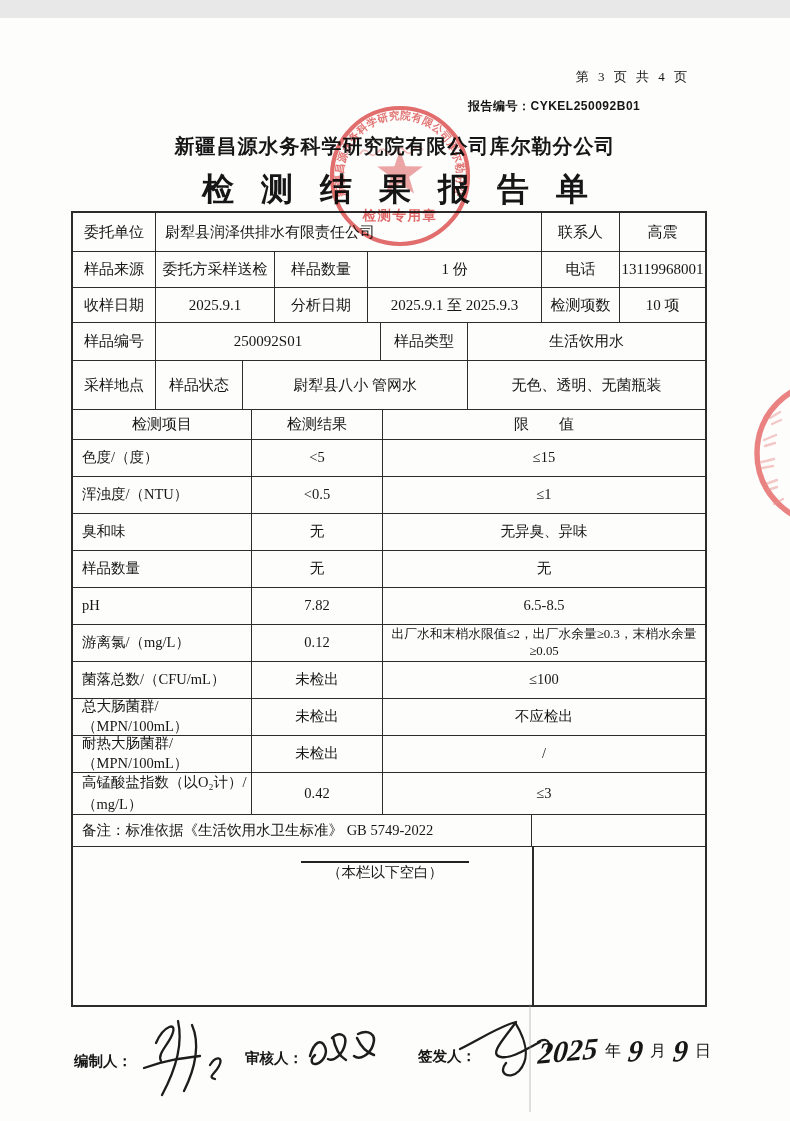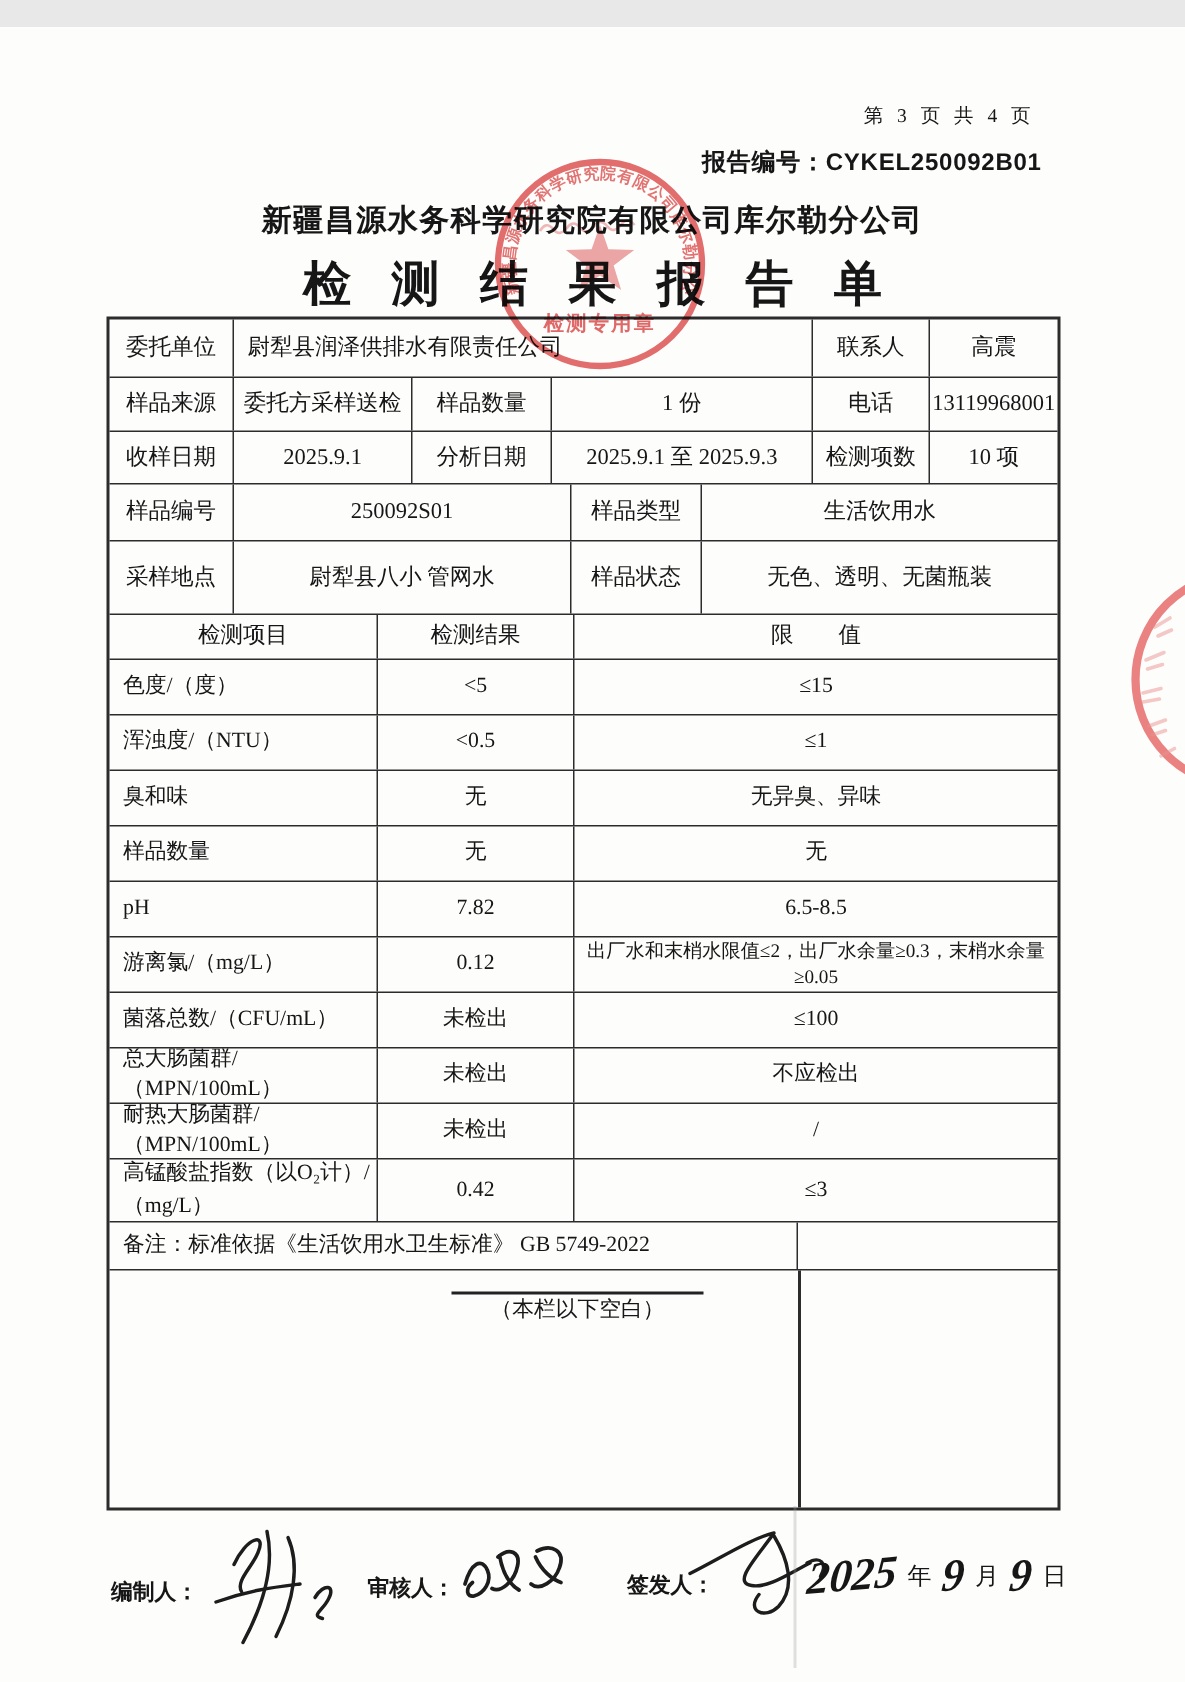--- a/index.html
+++ b/index.html
@@ -5,21 +5,21 @@
   html,body{margin:0;padding:0;background:#e8e8e8;}
   .page{
     position:relative; width:790px; height:1121px; margin:18px auto;
     background:#fdfdfc; overflow:hidden;
     font-family:"Liberation Serif","DejaVu Serif",serif;
     color:#161616;
   }
   .abs{position:absolute;}
   
   .page-number{top:50px; right:100px; font-size:13px; letter-spacing:3px;}
-  .report-no{top:80px; left:468px; font-size:16px; font-weight:700;
+  .report-no{top:80px; left:468px; font-size:12px; font-weight:700;
              font-family:"Liberation Sans","DejaVu Sans",sans-serif; letter-spacing:.5px;}
   .company-title{top:115px; left:0; width:790px; text-align:center;
                  font-size:20px; font-weight:700; letter-spacing:1px;}
   .doc-title{top:150px; left:0; width:790px; text-align:center;
              font-size:32px; font-weight:700; letter-spacing:27px; text-indent:27px;}
   
   .tbl{top:193px; left:71px; width:636px; border:2px solid #2c2c2c; box-sizing:border-box;
        background:transparent; font-size:15px;}
   .row{display:flex; border-bottom:1.5px solid #2c2c2c; box-sizing:border-box;}
   .row:last-child{border-bottom:none;}
@@ -87,22 +87,22 @@
 
     <div class="row" style="height:38px">
       <div class="c" style="width:83px">样品编号</div>
       <div class="c" style="width:225px">250092S01</div>
       <div class="c" style="width:87px">样品类型</div>
       <div class="c" style="flex:1">生活饮用水</div>
     </div>
 
     <div class="row" style="height:49px">
       <div class="c" style="width:83px">采样地点</div>
+      <div class="c" style="width:87px">样品状态</div>
       <div class="c" style="width:225px">尉犁县八小 管网水</div>
-      <div class="c" style="width:87px">样品状态</div>
       <div class="c" style="flex:1">无色、透明、无菌瓶装</div>
     </div>
 
     <div class="row" style="height:30px">
       <div class="c" style="width:179px">检测项目</div>
       <div class="c" style="width:131px">检测结果</div>
       <div class="c" style="flex:1">限　　值</div>
     </div>
 
     <div class="row res" style="height:37px">

